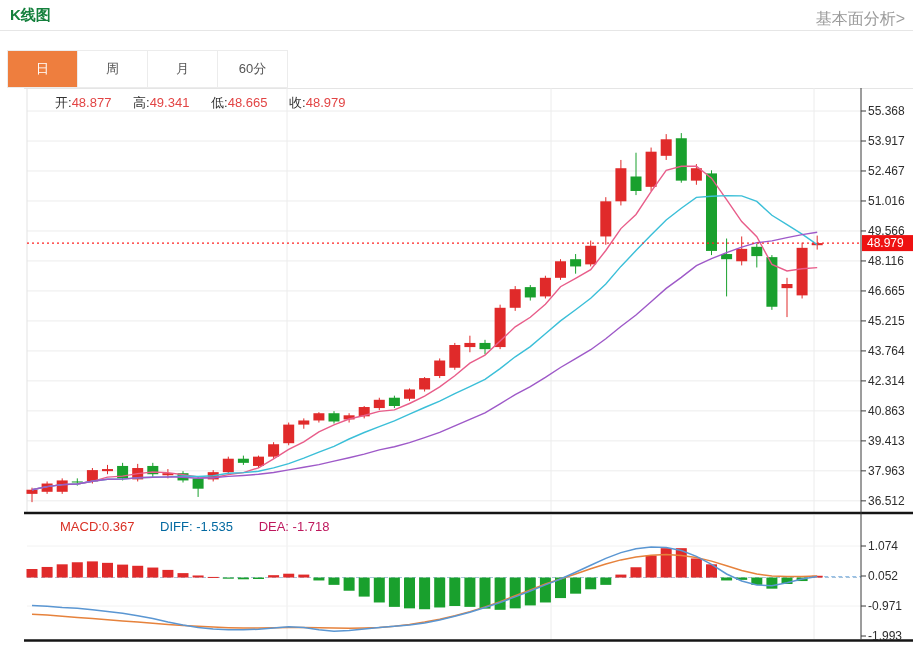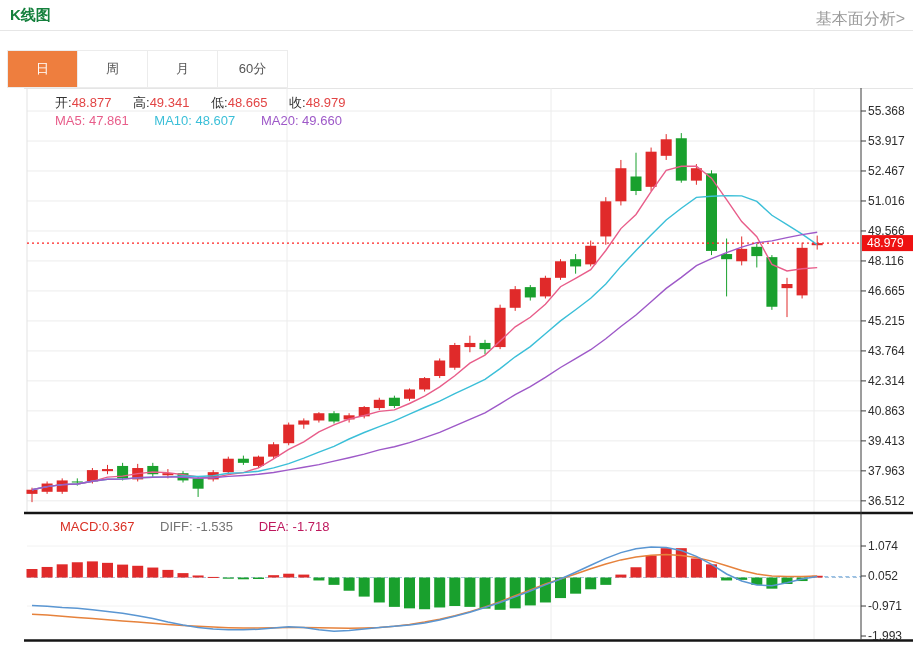--- a/index.html
+++ b/index.html
@@ -14,21 +14,21 @@
   .tab.active{background:#ee7e3e;color:#fff;}
   .chart-wrap{position:absolute;left:0;top:88px;width:866px;height:558px;padding-left:24px;}
   .overlay{position:absolute;font-size:13px;white-space:nowrap;pointer-events:none;}
   .ohlc-row{left:55px;top:6px;color:#333;}
   .ohlc-row .val{color:#e24444;margin-right:18px;}
   .ma-row{left:55px;top:25px;}
   .ma-row span{margin-right:22px;}
   .ma5c{color:#e85d8a;} .ma10c{color:#3bbfd8;} .ma20c{color:#9e59c8;}
   .macd-row{left:60px;top:431px;}
   .macd-row span{margin-right:22px;}
-  .macdc{color:#d93025;} .diffc{color:#737373;} .deac{color:#be185d;}
+  .macdc{color:#d93025;} .diffc{color:#0369a1;} .deac{color:#be185d;}
   .axis-label{font:12px "Liberation Sans","DejaVu Sans",sans-serif;fill:#2e2e2e;}
   .badge-label{font:12px "Liberation Sans","DejaVu Sans",sans-serif;fill:#fff;}
 </style>
 </head>
 <body>
 
 <div class="page">
   <div class="header">
     <div class="title">K线图</div>
     <div class="fund-link">基本面分析&gt;</div>
@@ -277,25 +277,20 @@
         <text x="843" y="159.0951068228808" class="badge-label">48.979</text>
       </svg>
 
     <div class="overlay ohlc-row">
       <span>开:</span><span class="val">48.877</span>
       <span>高:</span><span class="val">49.341</span>
       <span>低:</span><span class="val">48.665</span>
       <span>收:</span><span class="val">48.979</span>
     </div>
 
-    <div class="overlay ma-row">
-      <span class="ma5c">MA5: 47.861</span>
-      <span class="ma10c">MA10: 48.607</span>
-      <span class="ma20c">MA20: 49.660</span>
-    </div>
 
     <div class="overlay macd-row">
       <span class="macdc">MACD:0.367</span>
       <span class="diffc">DIFF: -1.535</span>
       <span class="deac">DEA: -1.718</span>
     </div>
   </div>
 </div>
 
 </body></html>

